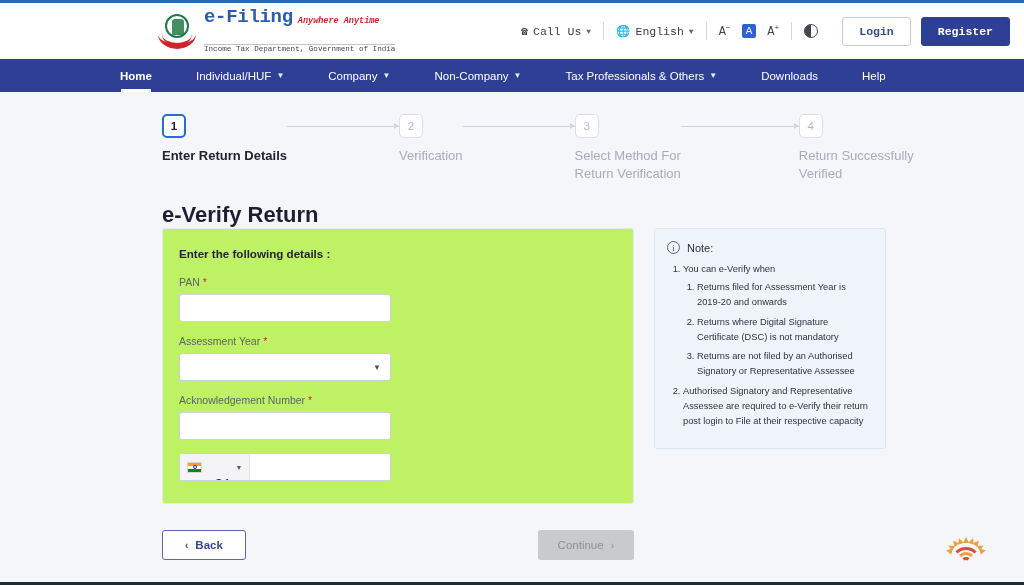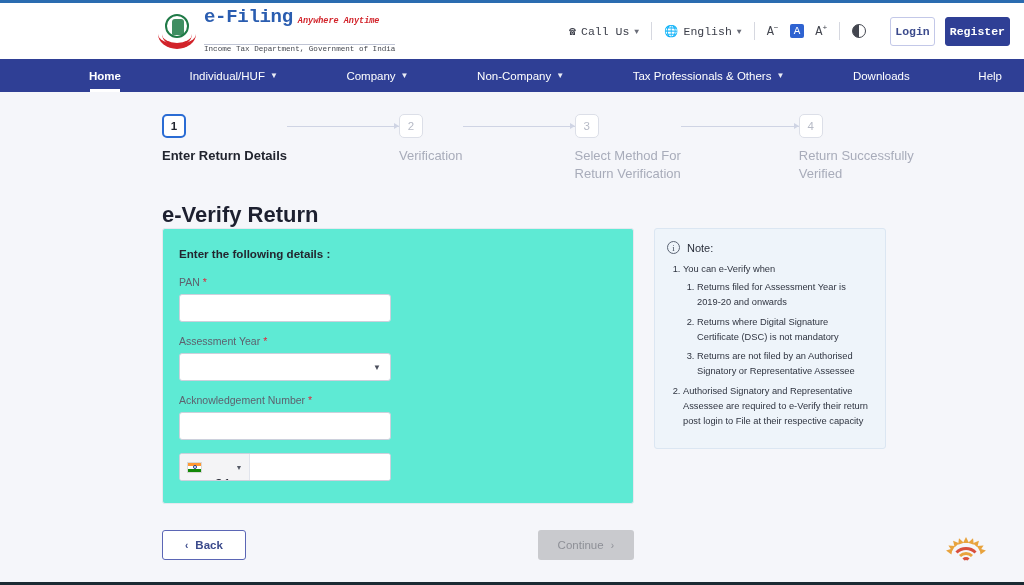--- a/index.html
+++ b/index.html
@@ -59,30 +59,30 @@
   .fontsizes { display:flex; align-items:center; gap:11px; padding:0 12px; }
   .fs { font-size:12px; color:#43464f; cursor:pointer; position:relative; }
   .fs sup { font-size:8px; }
   .fs.sel { background:#2f63d1; color:#fff; padding:1px 4px; border-radius:2px; font-size:11px; }
   .contrast {
     width:14px; height:14px; border-radius:50%;
     border:1.6px solid #43464f; cursor:pointer;
     background:linear-gradient(90deg,#43464f 50%, #ffffff 50%);
   }
   .btn-login, .btn-register {
-    font-size:11.5px; padding:7px 4px; border-radius:3px; cursor:pointer;
+    font-size:11.5px; padding:7px 16px; border-radius:3px; cursor:pointer;
     font-weight:bold; white-space:nowrap;
   }
   .btn-login { background:#fff; color:#3b4a8c; border:1px solid #c3c8e8; margin-left:12px; }
   .btn-register { background:#2f3f95; color:#fff; border:1px solid #2f3f95; margin-left:10px; }
 
   
   .nav {
     background:#2f3f95; height:33px; flex:0 0 33px;
-    display:flex; align-items:stretch; padding-left:67px;justify-content:space-between;
+    display:flex; align-items:stretch; padding-left:98px;
   }
   .navitem {
     display:flex; align-items:center; gap:5px;
     color:#ffffff; font-size:11.5px; padding:0 22px; cursor:pointer;
     position:relative; font-weight:500;
   }
   .navitem.active { font-weight:bold; }
   .navitem.active:after {
     content:""; position:absolute; left:50%; transform:translateX(-50%);
     bottom:0; width:30px; height:3px; background:#ffffff;
@@ -117,21 +117,21 @@
   .pagetitle { font-size:22px; font-weight:bold; color:#1d2030; margin:6px 0 0 0; }
   .mandatory {
     font-size:9.3px; color:#6b6e7a; text-align:right;
     width:472px; margin:10px 0 7px 0;
   }
   .mandatory .star { color:#e0263c; }
 
   .maincols { display:flex; gap:20px; align-items:flex-start; }
 
   .formcard {
-    width:472px; background:#5eead4; border:1px solid #e6e8ef;
+    width:472px; background:#bef264; border:1px solid #e6e8ef;
     border-radius:3px; padding:18px 16px 22px 16px;
   }
   .cardhead { font-size:11.6px; font-weight:bold; color:#23262f; margin-bottom:16px; }
   .field { margin-bottom:13px; }
   .flabel { font-size:10.5px; color:#5d616e; margin-bottom:6px; }
   .flabel .star { color:#e0263c; margin-left:3px; }
   .input {
     height:28px; border:1px solid #ccd0dc; border-radius:3px; background:#fff;
     font-size:11px; padding:0 9px; width:212px; display:block;
     color:#23262f; outline:none;

